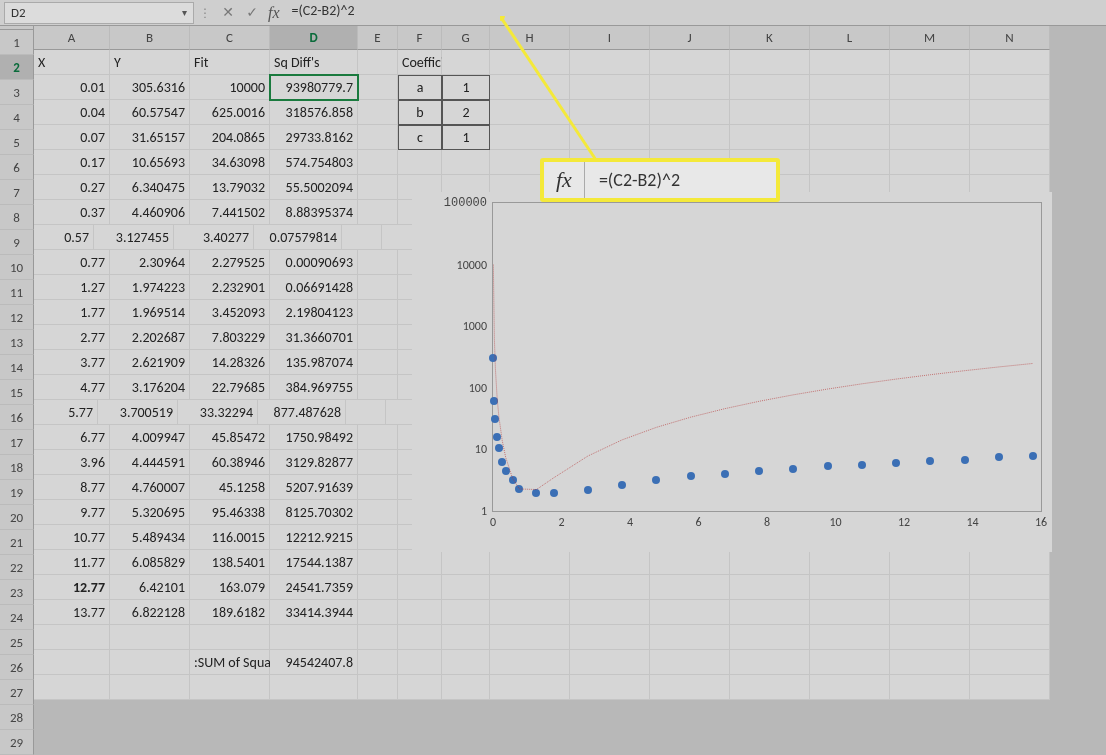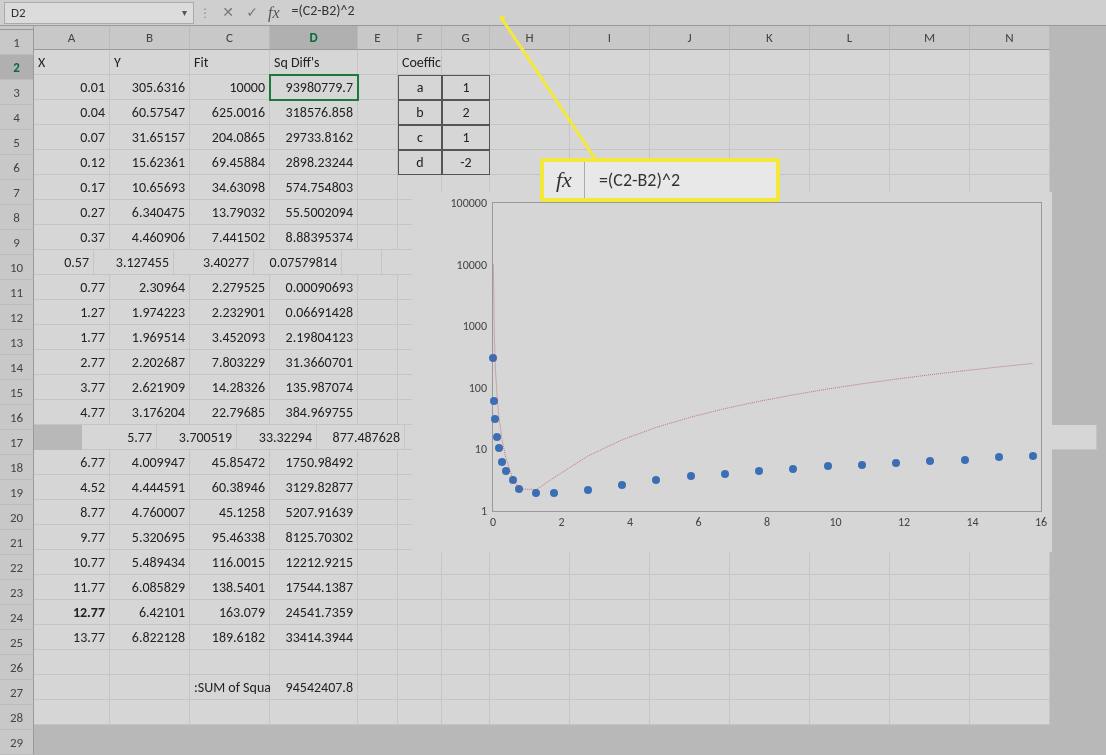--- a/index.html
+++ b/index.html
@@ -383,36 +383,20 @@
           <div class="cell col-G center coef-cell" style="width: 48px;">1</div>
           <div class="cell col-H left" style="width: 80px;"></div>
           <div class="cell col-I left" style="width: 80px;"></div>
           <div class="cell col-J left" style="width: 80px;"></div>
           <div class="cell col-K left" style="width: 80px;"></div>
           <div class="cell col-L left" style="width: 80px;"></div>
           <div class="cell col-M left" style="width: 80px;"></div>
           <div class="cell col-N left" style="width: 80px;"></div>
         </div>
         <div class="cell-row">
-          <div class="cell col-A right" style="width: 76px;">0.12</div>
-          <div class="cell col-B right" style="width: 80px;">15.62361</div>
-          <div class="cell col-C right" style="width: 80px;">69.45884</div>
-          <div class="cell col-D right" style="width: 88px;">2898.23244</div>
-          <div class="cell col-E left" style="width: 40px;"></div>
-          <div class="cell col-F center coef-cell" style="width: 44px;">d</div>
-          <div class="cell col-G center coef-cell" style="width: 48px;">-2</div>
-          <div class="cell col-H left" style="width: 80px;"></div>
-          <div class="cell col-I left" style="width: 80px;"></div>
-          <div class="cell col-J left" style="width: 80px;"></div>
-          <div class="cell col-K left" style="width: 80px;"></div>
-          <div class="cell col-L left" style="width: 80px;"></div>
-          <div class="cell col-M left" style="width: 80px;"></div>
-          <div class="cell col-N left" style="width: 80px;"></div>
-        </div>
-        <div class="cell-row">
           <div class="cell col-A right" style="width: 76px;">0.17</div>
           <div class="cell col-B right" style="width: 80px;">10.65693</div>
           <div class="cell col-C right" style="width: 80px;">34.63098</div>
           <div class="cell col-D right" style="width: 88px;">574.754803</div>
           <div class="cell col-E left" style="width: 40px;"></div>
           <div class="cell col-F left" style="width: 44px;"></div>
           <div class="cell col-G left" style="width: 48px;"></div>
           <div class="cell col-H left" style="width: 80px;"></div>
           <div class="cell col-I left" style="width: 80px;"></div>
           <div class="cell col-J left" style="width: 80px;"></div>
@@ -559,21 +543,21 @@
           <div class="cell col-G left" style="width: 48px;"></div>
           <div class="cell col-H left" style="width: 80px;"></div>
           <div class="cell col-I left" style="width: 80px;"></div>
           <div class="cell col-J left" style="width: 80px;"></div>
           <div class="cell col-K left" style="width: 80px;"></div>
           <div class="cell col-L left" style="width: 80px;"></div>
           <div class="cell col-M left" style="width: 80px;"></div>
           <div class="cell col-N left" style="width: 80px;"></div>
         </div>
         <div class="cell-row">
-          <div class="cell col-A right" style="width: 75px; margin-left: 48px;">5.77</div>
+          <div class="cell col-A right" style="width: 64px;">5.77</div>
           <div class="cell col-B right" style="width: 80px;">3.700519</div>
           <div class="cell col-C right" style="width: 80px;">33.32294</div>
           <div class="cell col-D right" style="width: 88px;">877.487628</div>
           <div class="cell col-E left" style="width: 40px;"></div>
           <div class="cell col-F left" style="width: 44px;"></div>
           <div class="cell col-G left" style="width: 48px;"></div>
           <div class="cell col-H left" style="width: 80px;"></div>
           <div class="cell col-I left" style="width: 80px;"></div>
           <div class="cell col-J left" style="width: 80px;"></div>
           <div class="cell col-K left" style="width: 80px;"></div>
@@ -591,21 +575,21 @@
           <div class="cell col-G left" style="width: 48px;"></div>
           <div class="cell col-H left" style="width: 80px;"></div>
           <div class="cell col-I left" style="width: 80px;"></div>
           <div class="cell col-J left" style="width: 80px;"></div>
           <div class="cell col-K left" style="width: 80px;"></div>
           <div class="cell col-L left" style="width: 80px;"></div>
           <div class="cell col-M left" style="width: 80px;"></div>
           <div class="cell col-N left" style="width: 80px;"></div>
         </div>
         <div class="cell-row">
-          <div class="cell col-A right" style="width: 76px;">4.52</div>
+          <div class="cell col-A right" style="width: 76px;">3.96</div>
           <div class="cell col-B right" style="width: 80px;">4.444591</div>
           <div class="cell col-C right" style="width: 80px;">60.38946</div>
           <div class="cell col-D right" style="width: 88px;">3129.82877</div>
           <div class="cell col-E left" style="width: 40px;"></div>
           <div class="cell col-F left" style="width: 44px;"></div>
           <div class="cell col-G left" style="width: 48px;"></div>
           <div class="cell col-H left" style="width: 80px;"></div>
           <div class="cell col-I left" style="width: 80px;"></div>
           <div class="cell col-J left" style="width: 80px;"></div>
           <div class="cell col-K left" style="width: 80px;"></div>
@@ -771,21 +755,21 @@
   <div class="callout-formula">=(C2-B2)^2</div>
 </div>
 
 <div class="chart-container">
   <div class="chart-plot" id="chart-plot">
       <div class="y-tick" style="top: 100%;">1</div>
       <div class="y-tick" style="top: 80%;">10</div>
       <div class="y-tick" style="top: 60%;">100</div>
       <div class="y-tick" style="top: 40%;">1000</div>
       <div class="y-tick" style="top: 20%;">10000</div>
-      <div class="y-tick" style="top: 0%;">100000</div>
+      <div class="y-tick" style="top: 0%; font-family: Liberation Mono, monospace;">100000</div>
       <div class="x-tick" style="left: 0%;">0</div>
       <div class="x-tick" style="left: 12.5%;">2</div>
       <div class="x-tick" style="left: 25%;">4</div>
       <div class="x-tick" style="left: 37.5%;">6</div>
       <div class="x-tick" style="left: 50%;">8</div>
       <div class="x-tick" style="left: 62.5%;">10</div>
       <div class="x-tick" style="left: 75%;">12</div>
       <div class="x-tick" style="left: 87.5%;">14</div>
       <div class="x-tick" style="left: 100%;">16</div>
       <div class="scatter-point" style="left: 0.0625%; top: 50.296%;"></div>

